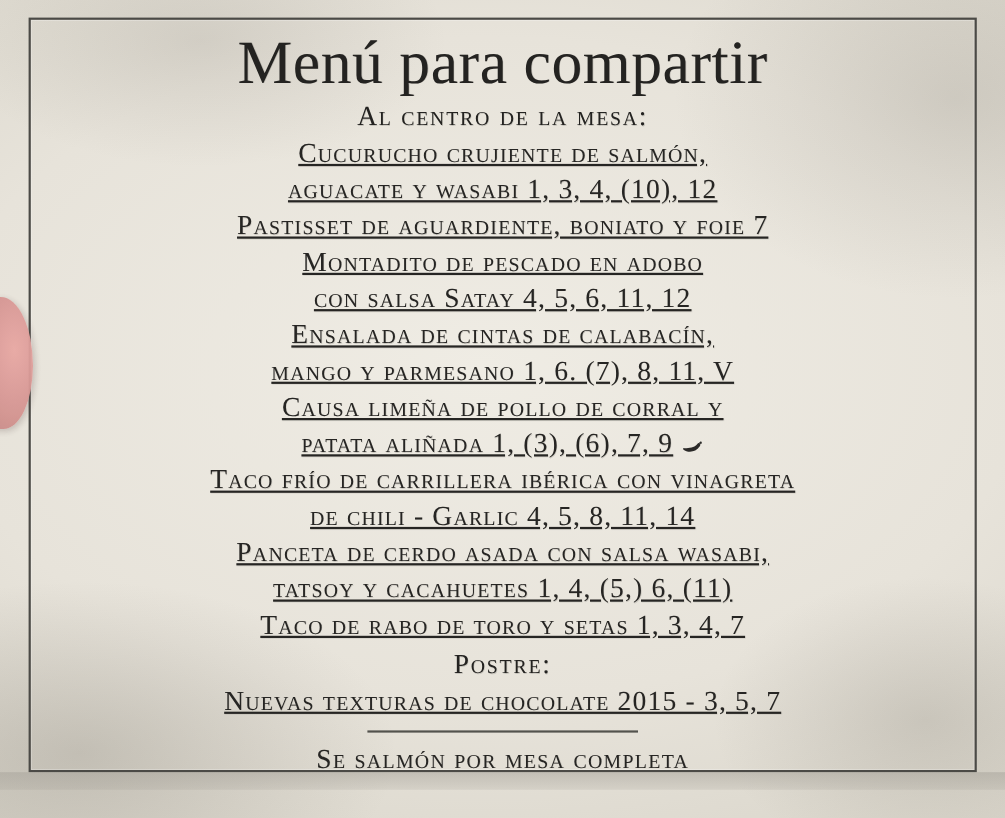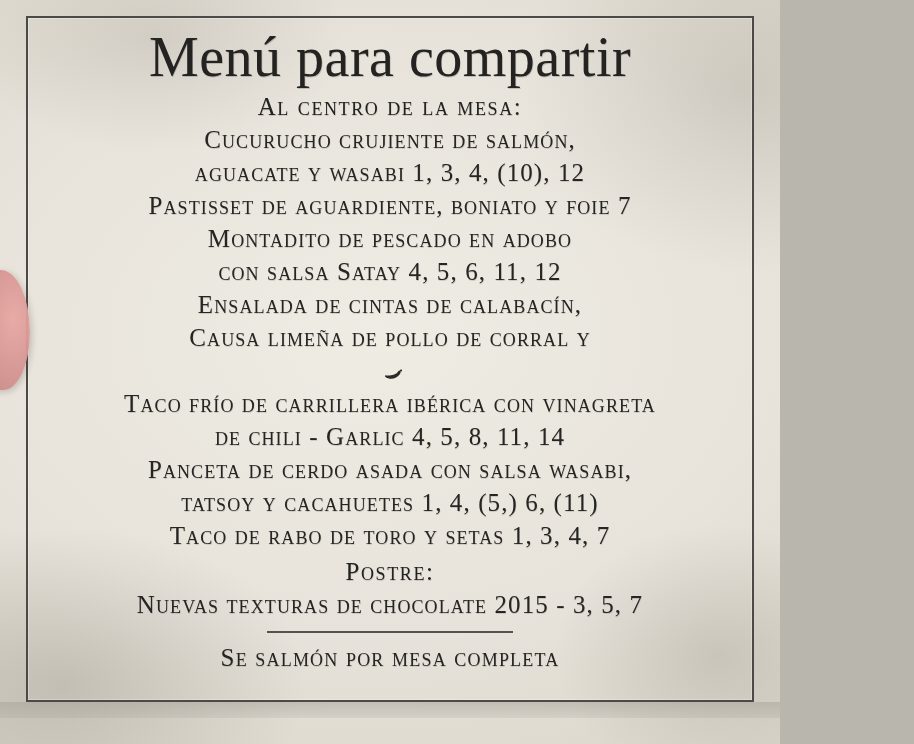--- a/index.html
+++ b/index.html
@@ -10,21 +10,21 @@
     width: 914px;
     height: 744px;
     overflow: hidden;
     background: #b9b6ae;
     font-family: "Liberation Serif", serif;
   }
 
   
   #page {
     position: relative;
-    width: 780px;
+    width: 914px;
     height: 744px;
     background:
       radial-gradient(ellipse 120% 90% at 48% 45%, #efece4 0%, #e7e3da 45%, #d8d4c9 78%, #c3bfb3 100%);
   }
 
   
   #page::before {
     content: "";
     position: absolute;
     inset: 0;
@@ -97,20 +97,21 @@
     text-shadow: 0.5px 0.5px 0 rgba(120,118,112,0.3);
   }
 
   .dish {
     font-size: 25px;
     font-variant: small-caps;
     letter-spacing: 1.1px;
     line-height: 1.32;
     color: #262523;
     text-shadow: 0.5px 0.5px 0 rgba(125,122,116,0.28);
+    text-decoration: underline;
   }
   .dish .line {
     display: block;
   }
 
   .pepper {
     display: inline-block;
     width: 22px;
     height: 14px;
     vertical-align: -2px;
@@ -158,26 +159,27 @@
       <span class="line">Pastisset de aguardiente, boniato y foie 7</span>
     </div>
 
     <div class="dish">
       <span class="line">Montadito de pescado en adobo</span>
       <span class="line">con salsa Satay 4, 5, 6, 11, 12</span>
     </div>
 
     <div class="dish">
       <span class="line">Ensalada de cintas de calabacín,</span>
+      <span class="line">mango y parmesano 1, 6. (7), 8, 11, V</span>
     </div>
 
     <div class="dish">
       <span class="line">Causa limeña de pollo de corral y</span>
       <span class="line">
-        <span class="pepper"><svg viewBox="0 0 24 16" width="22" height="14" aria-hidden="true">
+        <span>patata aliñada 1, (3), (6), 7, 9</span><span class="pepper"><svg viewBox="0 0 24 16" width="22" height="14" aria-hidden="true">
               <path d="M3 11c5 4 13 3 17-3 1-1.5 1-3 0-3.6-1-.6-2 .2-2.6 1.2C15.6 8.5 9.5 10.2 3 9.4z" fill="#2b2a28"></path>
               <path d="M19.5 4.2c.6-1.2 1.6-1.8 2.4-1.3.7.5.5 1.7-.4 2.6" fill="#2b2a28"></path>
             </svg></span>
       </span>
     </div>
 
     <div class="dish">
       <span class="line">Taco frío de carrillera ibérica con vinagreta</span>
       <span class="line">de chili - Garlic  4, 5, 8, 11, 14</span>
     </div>

